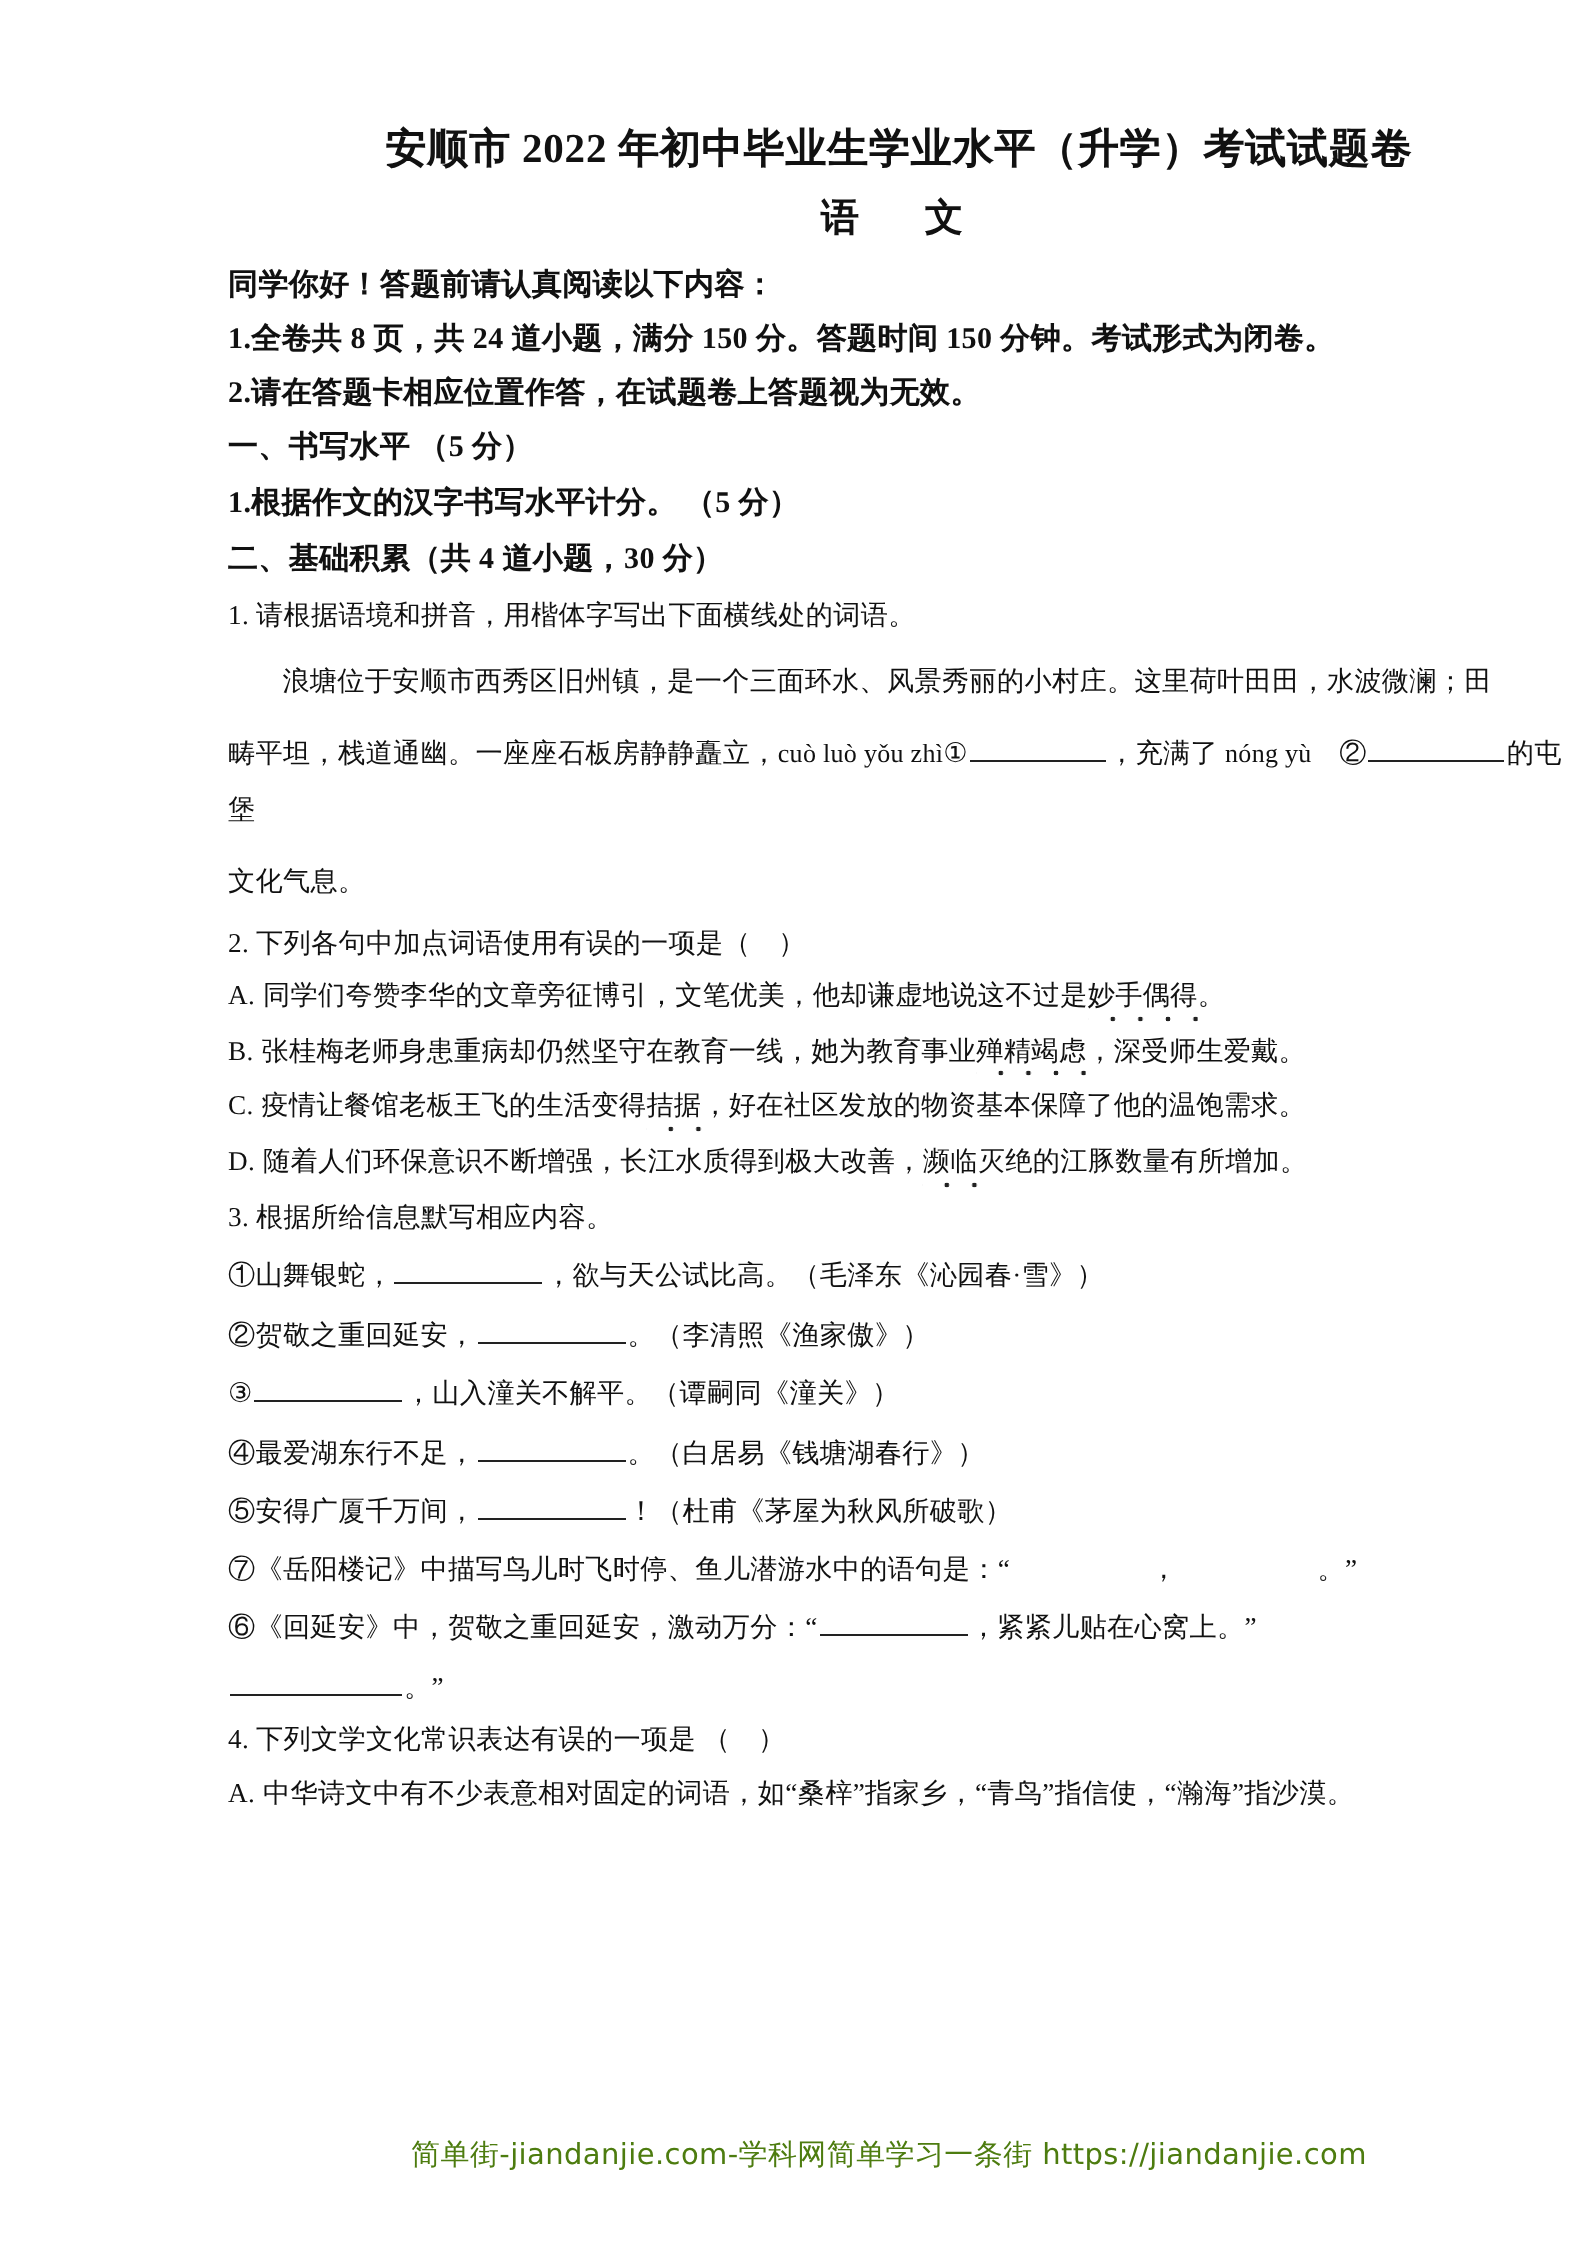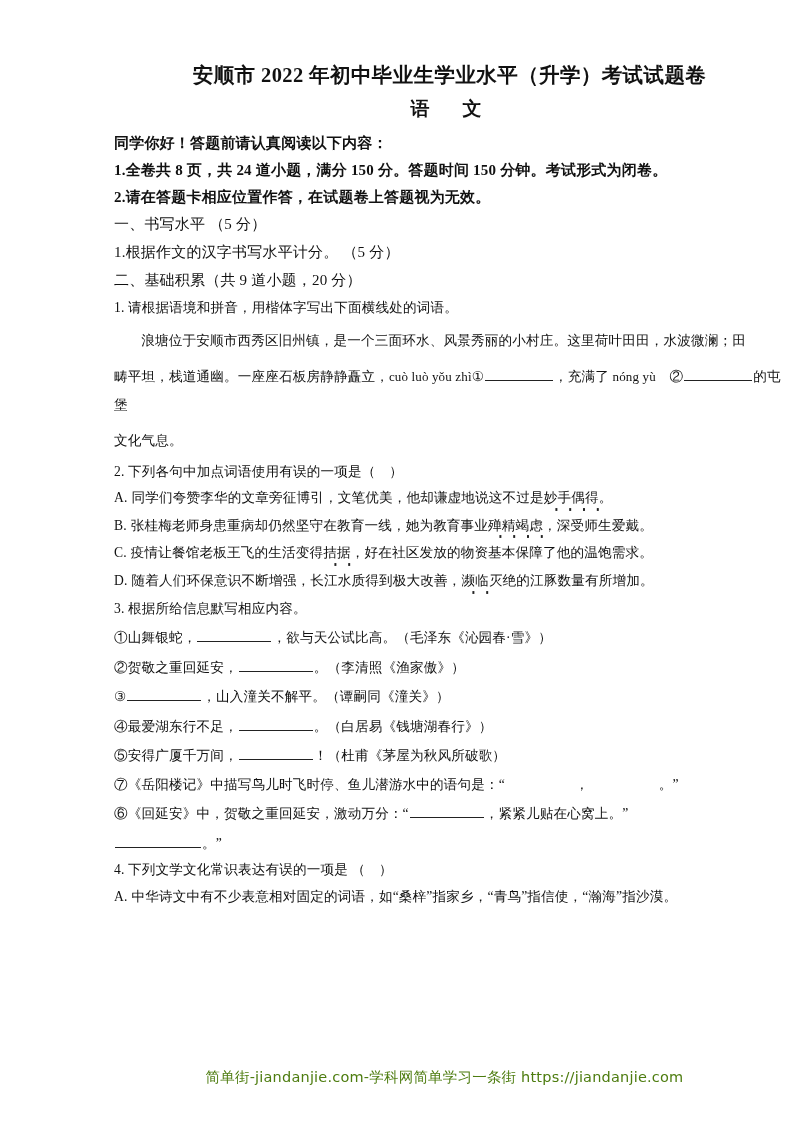--- a/index.html
+++ b/index.html
@@ -50,21 +50,21 @@
   .notice-line {
     font-size: 15px;
     font-weight: bold;
     line-height: 1.0;
     margin: 0 0 12px 0;
     letter-spacing: 0.2px;
   }
 
   .sect-head {
     font-size: 15px;
-    font-weight: normal;
+    font-weight: bold;
     line-height: 1.0;
     margin: 0 0 13px 0;
     letter-spacing: 0.2px;
   }
 
   
   .q {
     font-size: 13.6px;
     line-height: 1.0;
     margin: 0 0 13px 0;
@@ -138,21 +138,21 @@
 
     <h1 class="doc-title">安顺市 2022 年初中毕业生学业水平（升学）考试试题卷</h1>
     <h2 class="doc-subtitle">语　文</h2>
 
     <p class="notice-line">同学你好！答题前请认真阅读以下内容：</p>
     <p class="notice-line">1.全卷共 8 页，共 24 道小题，满分 150 分。答题时间 150 分钟。考试形式为闭卷。</p>
     <p class="notice-line">2.请在答题卡相应位置作答，在试题卷上答题视为无效。</p>
 
     <p class="sect-head">一、书写水平 （5 分）</p>
     <p class="sect-head">1.根据作文的汉字书写水平计分。 （5 分）</p>
-    <p class="sect-head">二、基础积累（共 9 道小题，20 分）</p>
+    <p class="sect-head">二、基础积累（共 4 道小题，30 分）</p>
 
     <p class="q">1. 请根据语境和拼音，用楷体字写出下面横线处的词语。</p>
 
     <p class="q flow indent">浪塘位于安顺市西秀区旧州镇，是一个三面环水、风景秀丽的小村庄。这里荷叶田田，水波微澜；田</p>
 
     <p class="q flow">
       <span>畴平坦，栈道通幽。一座座石板房静静矗立，</span><span class="pinyin">cuò luò yǒu zhì</span><span>①</span><span class="blank w-md"></span><span>，充满了</span> <span class="pinyin">nóng yù</span>　<span>②</span><span class="blank w-md"></span><span>的屯堡</span>
     </p>
 
     <p class="q flow">文化气息。</p>

